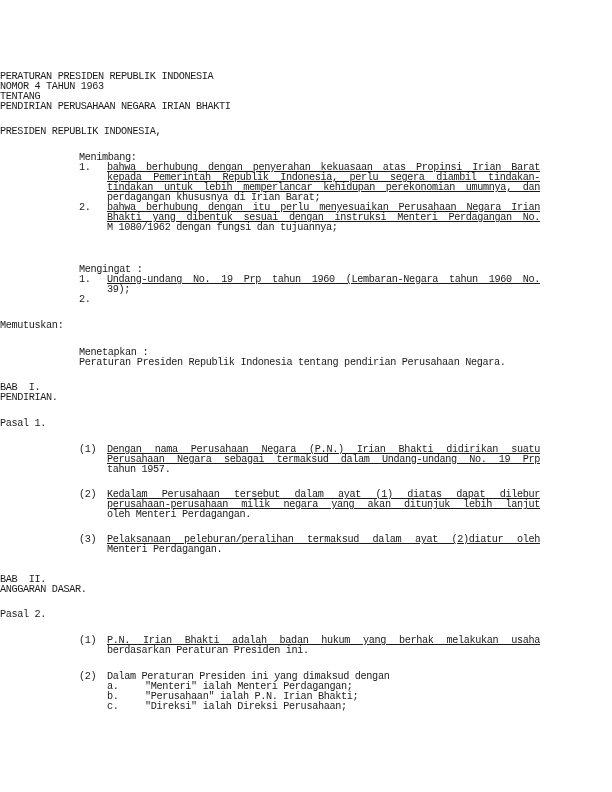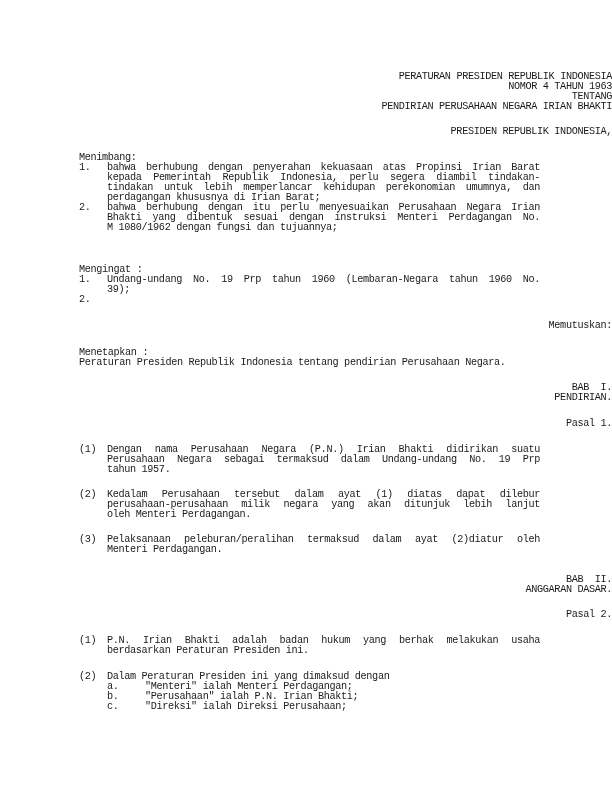--- a/index.html
+++ b/index.html
@@ -1,26 +1,26 @@
 <!DOCTYPE html>
 <html><head>
 <meta charset="utf-8">
 <style>
   html, body { margin:0; padding:0; background:#ffffff; }
   body { width:612px; height:792px; position:relative; overflow:hidden;
          font-family:"Liberation Mono", "DejaVu Sans Mono", monospace; color:#1a1a1a; }
   .page { position:absolute; left:0; top:0; width:612px; height:792px; }
   .ln { position:absolute; font-size:10.2px; line-height:10px; white-space:pre;
         letter-spacing:-0.35px; transform-origin:0 0; }
-  .c { left:0; width:612px; text-align:right; }
+  .c { left:0; width:612px; text-align:left; }
   .l0 { left:71px;padding-left:8px; }
   .l1 { left:107px; }
   .l2 { left:107px; }
   .l3 { left:145px; }
-  .j { width:433px; text-align:justify; text-align-last:justify; white-space:normal; }
+  .j { width:433px; text-align:justify; text-align-last:justify; white-space:normal;text-decoration:underline; }
 </style>
 </head>
 <body>
 
 <div class="page">
 
   <div class="ln c" style="top:72px">PERATURAN PRESIDEN REPUBLIK INDONESIA</div>
   <div class="ln c" style="top:82px">NOMOR 4 TAHUN 1963</div>
   <div class="ln c" style="top:92px">TENTANG</div>
   <div class="ln c" style="top:102px">PENDIRIAN PERUSAHAAN NEGARA IRIAN BHAKTI</div>

